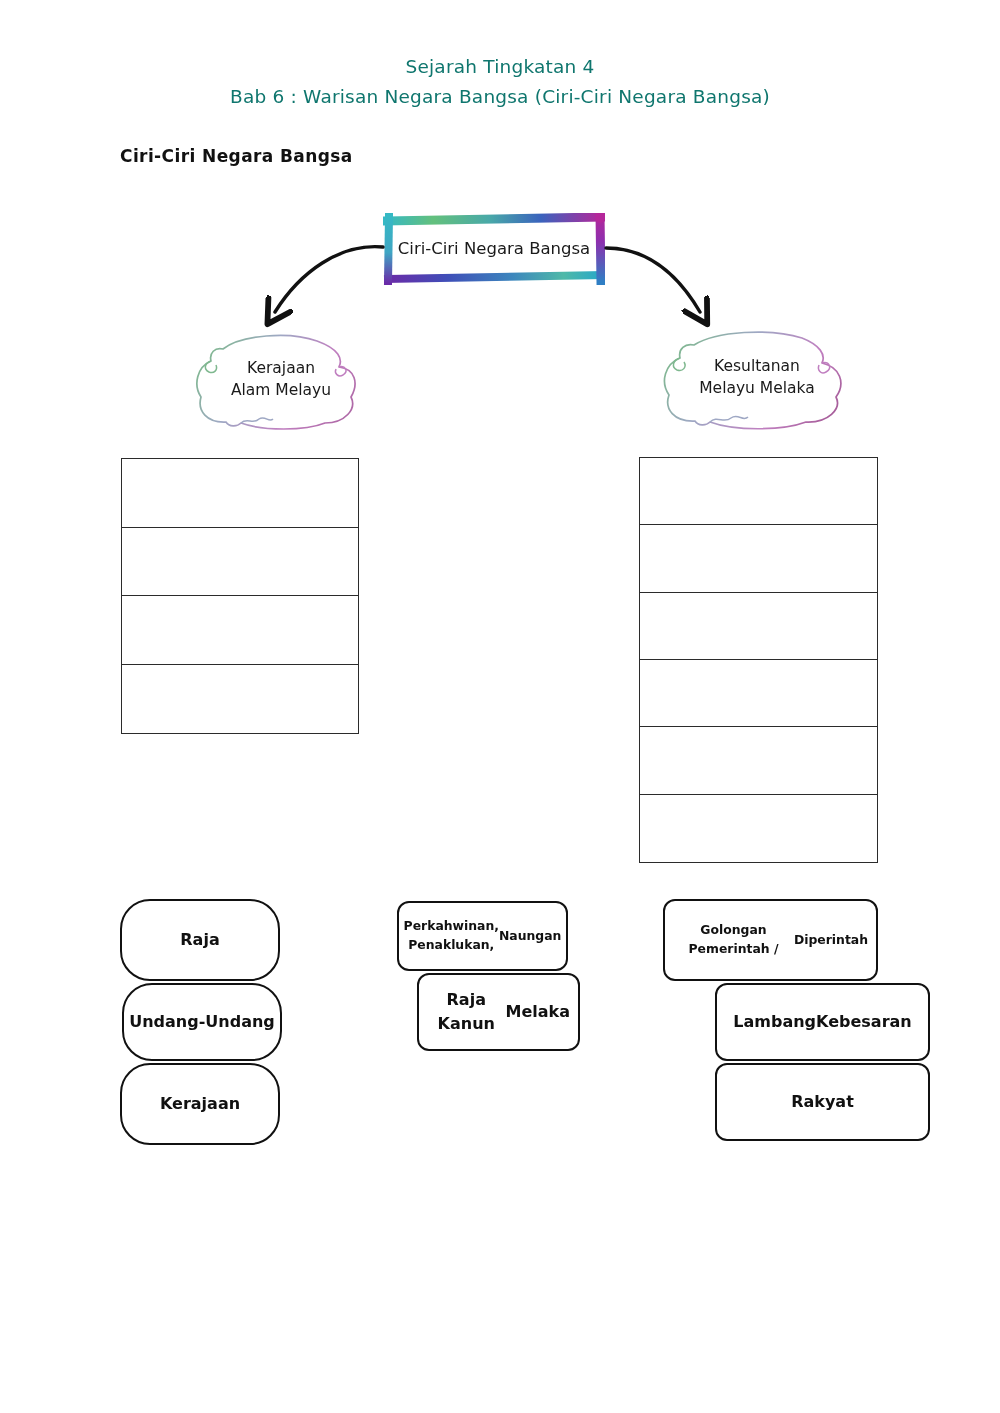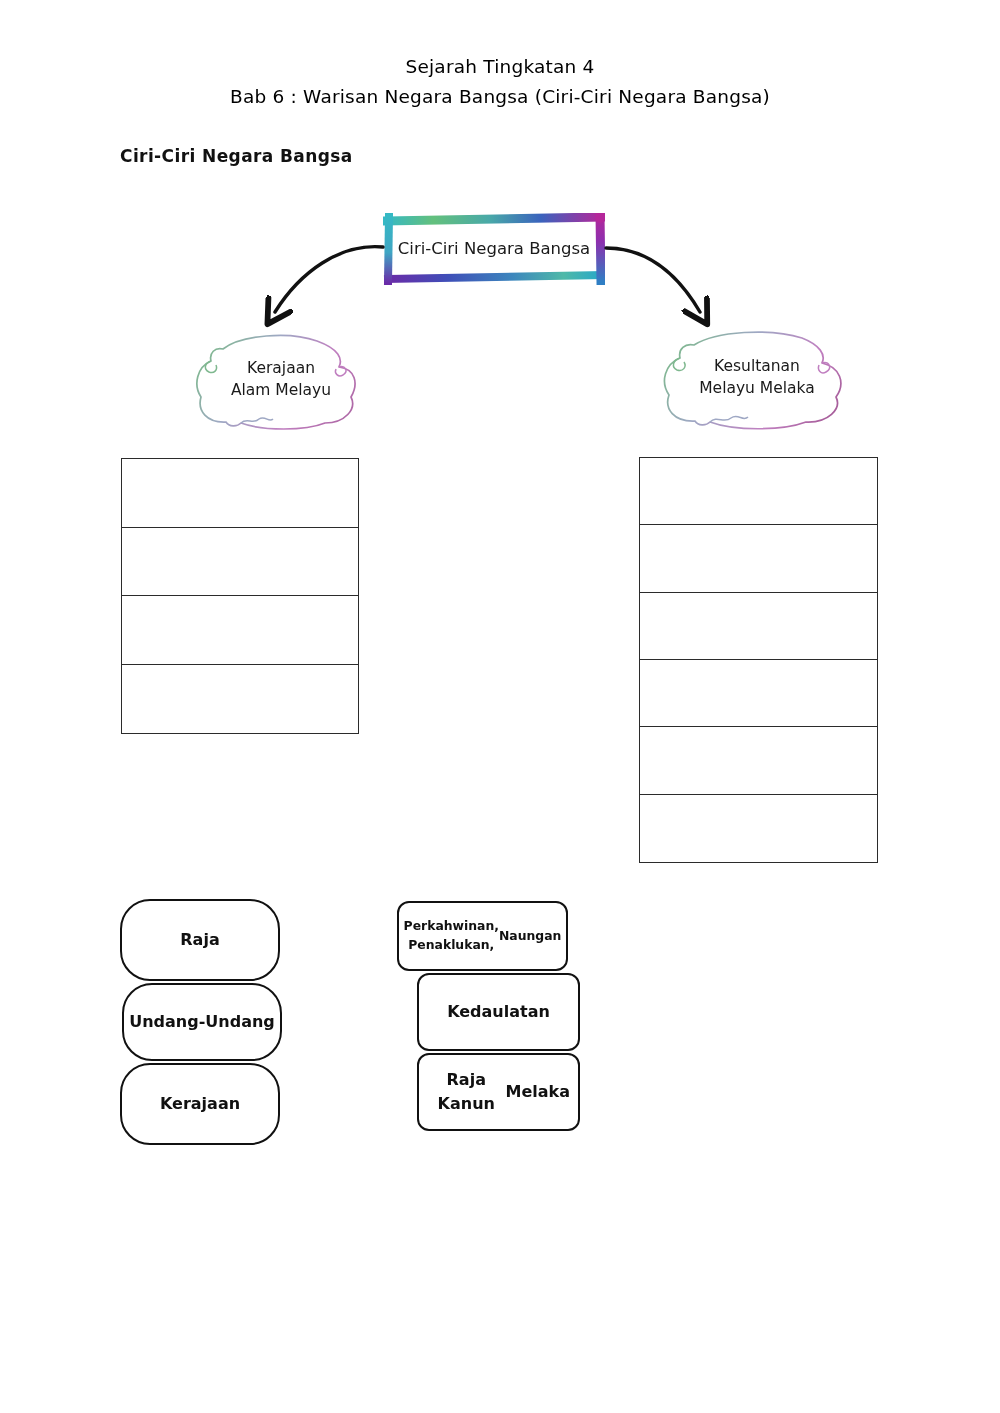--- a/index.html
+++ b/index.html
@@ -21,21 +21,21 @@
 
   
   .doc-title {
     position: absolute;
     left: 0;
     top: 56px;
     width: 1000px;
     text-align: center;
     font-family: "DejaVu Sans", sans-serif;
     font-size: 18.5px;
-    color: #000000;
+    color: #0f766e;
     letter-spacing: 0.2px;
   }
   .doc-title .line2 {
     display: block;
     margin-top: 9px;
   }
   .section-heading {
     position: absolute;
     left: 120px;
     top: 146px;
@@ -300,22 +300,34 @@
         <span>Kerajaan</span>
       </div>
     </div>
   <div class="card-col" id="col-mid">
       <div class="card small" style="height: 70px; margin-top: 2px; margin-left: -20px; width: 171px;">
         <span>Perkahwinan, Penaklukan,</span>
         <br>
         <span>Naungan</span>
       </div>
       <div class="card" style="height: 78px; margin-top: 2px; margin-left: 0px;">
-        <span>Kedaulatan</span>
-      </div>
-      <div class="card" style="height: 78px; margin-top: 2px; margin-left: 0px;">
         <span>Raja Kanun</span>
         <br>
         <span>Melaka</span>
       </div>
     </div>
+  <div class="card-col" id="col-right">
+      <div class="card small" style="height: 82px; margin-top: 0px; margin-left: 0px;">
+        <span>Golongan Pemerintah /</span>
+        <br>
+        <span>Diperintah</span>
+      </div>
+      <div class="card" style="height: 78px; margin-top: 2px; margin-left: 52px;">
+        <span>Lambang</span>
+        <br>
+        <span>Kebesaran</span>
+      </div>
+      <div class="card" style="height: 78px; margin-top: 2px; margin-left: 52px;">
+        <span>Rakyat</span>
+      </div>
+    </div>
 
 </div>
 
 </body></html>

